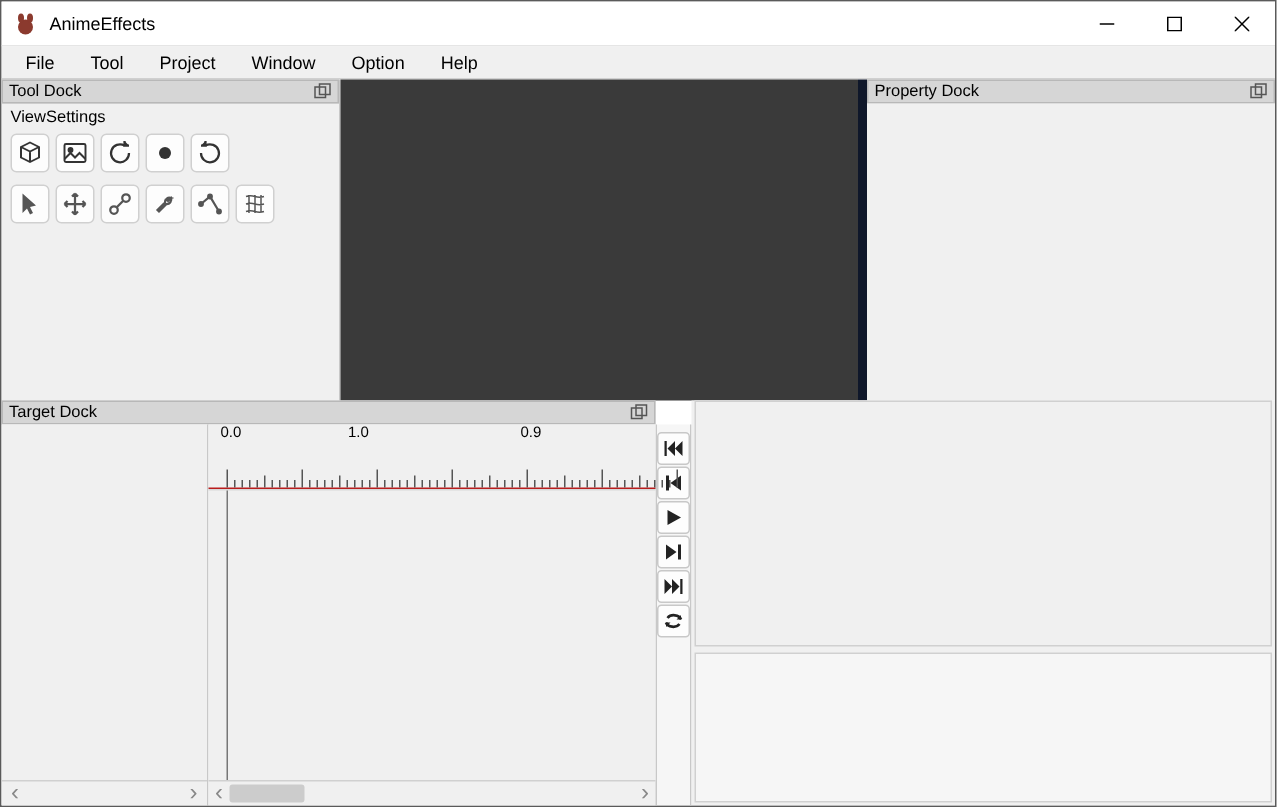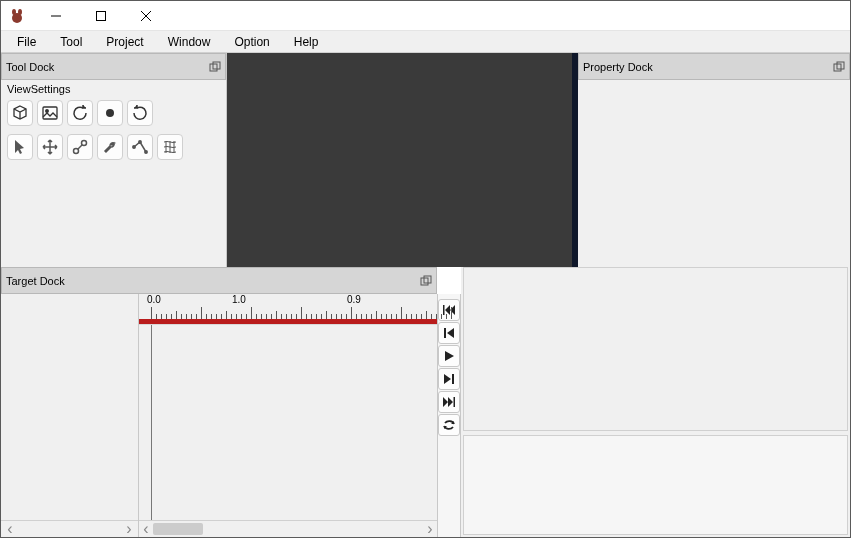--- a/index.html
+++ b/index.html
@@ -7,38 +7,38 @@
 .titlebar { height: 30px; display: flex; align-items: center; background: #fff; border-bottom: 1px solid #e5e5e5; }
 .titlebar .app-icon { width: 16px; height: 16px; margin: 0 8px; display: flex; align-items: center; justify-content: center; }
 .titlebar .title { font-size: 12px; flex: 1; }
 .titlebar .win-controls { display: flex; }
 .titlebar .win-btn { width: 45px; height: 30px; display: flex; align-items: center; justify-content: center; }
 .titlebar .win-btn svg { width: 10px; height: 10px; }
 .menubar { height: 22px; background: #f0f0f0; display: flex; align-items: center; padding: 0 4px; border-bottom: 1px solid #d0d0d0; }
 .menubar .menu-item { font-size: 12px; padding: 2px 12px; cursor: default; }
 .content { display: flex; height: 214px; }
 .tool-dock { width: 226px; background: #f0f0f0; border-right: 1px solid #c8c8c8; }
-.dock-header { background: #d6d6d6; border: 1px solid #b8b8b8; height: 27px; display: flex; align-items: center; justify-content: space-between; padding: 0 4px; font-size: 11px; }
+.dock-header { background: #d6d6d6; border: 1px solid #b8b8b8; height: 16px; display: flex; align-items: center; justify-content: space-between; padding: 0 4px; font-size: 11px; }
 .dock-float-icon { width: 12px; height: 12px; }
 .section-label { font-size: 11px; padding: 3px 6px; }
 .tool-row { display: flex; gap: 4px; padding: 2px 6px 6px 6px; }
 .tool-btn { width: 26px; height: 26px; background: #fdfdfd; border: 1px solid #d0d0d0; border-radius: 4px; display: flex; align-items: center; justify-content: center; }
 .tool-btn svg { width: 18px; height: 18px; }
 .canvas-area { flex: 1; background: #3a3a3a; }
 .property-dock { flex: 1; background: #f0f0f0; border-left: 6px solid #0f172a; }
 .property-body { background: #f0f0f0; height: 194px; }
 .lower { display: flex; height: 270px; }
 .target-dock { width: 460px; display: flex; flex-direction: column; justify-content: center; }
 .target-body { flex: 1; display: flex; }
 .tree-panel { width: 138px; background: #f0f0f0; border-right: 1px solid #c8c8c8; display: flex; flex-direction: column; }
 .tree-content { flex: 1; background: #f0f0f0; }
 .hscroll { height: 17px; background: #f0f0f0; border-top: 1px solid #d0d0d0; display: flex; align-items: center; justify-content: space-between; padding: 0 2px; }
 .hscroll .arrow { width: 14px; height: 14px; display: flex; align-items: center; justify-content: center; color: #888; }
 .timeline-panel { flex: 1; display: flex; flex-direction: column; background: #f0f0f0; }
-.ruler { height: 30px; background: #f0f0f0; position: relative; border-bottom: 5px solid #b91c1c; }
+.ruler { height: 43px; background: #f0f0f0; position: relative; border-bottom: 1px solid #b91c1c; }
 .ruler-label { position: absolute; top: 0; font-size: 10px; }
 .ruler-ticks { position: absolute; bottom: 0; left: 0; right: 0; height: 14px; }
 .ruler-tick { position: absolute; bottom: 0; width: 1px; background: #555; }
 .timeline-body { flex: 1; background: #f0f0f0; position: relative; border-top: 1px solid #d8d8d8; }
 .playhead { position: absolute; top: 0; bottom: 0; width: 1px; background: #777; left: 12px; }
 .timeline-hscroll { height: 17px; background: #f0f0f0; border-top: 1px solid #d0d0d0; display: flex; align-items: center; }
 .timeline-hscroll .track { flex: 1; position: relative; height: 14px; }
 .timeline-hscroll .thumb { position: absolute; left: 0; width: 50px; top: 1px; bottom: 1px; background: #ccc; border-radius: 2px; }
 .playback { width: 24px; background: #f6f6f6; border-left: 1px solid #c8c8c8; border-right: 1px solid #c8c8c8; padding-top: 4px; }
 .play-btn { width: 22px; height: 22px; margin: 1px auto; display: flex; align-items: center; justify-content: center; border: 1px solid #c8c8c8; border-radius: 3px; background: #fdfdfd; }
@@ -51,20 +51,21 @@
 <body>
 
 <div class="titlebar">
   <div class="app-icon">
     <svg viewBox="0 0 16 16">
         <circle cx="8" cy="10" r="5" fill="#8b3a2e"></circle>
         <ellipse cx="5" cy="4" rx="2" ry="3" fill="#8b3a2e"></ellipse>
         <ellipse cx="11" cy="4" rx="2" ry="3" fill="#8b3a2e"></ellipse>
       </svg>
   </div>
+  <div class="title">AnimeEffects</div>
   <div class="win-controls">
     <div class="win-btn">
         <svg viewBox="0 0 10 10">
           <line x1="0" y1="5" x2="10" y2="5" stroke="#000"></line>
         </svg>
       </div>
     <div class="win-btn">
         <svg viewBox="0 0 10 10">
           <rect x="0.5" y="0.5" width="9" height="9" fill="none" stroke="#000"></rect>
         </svg>

